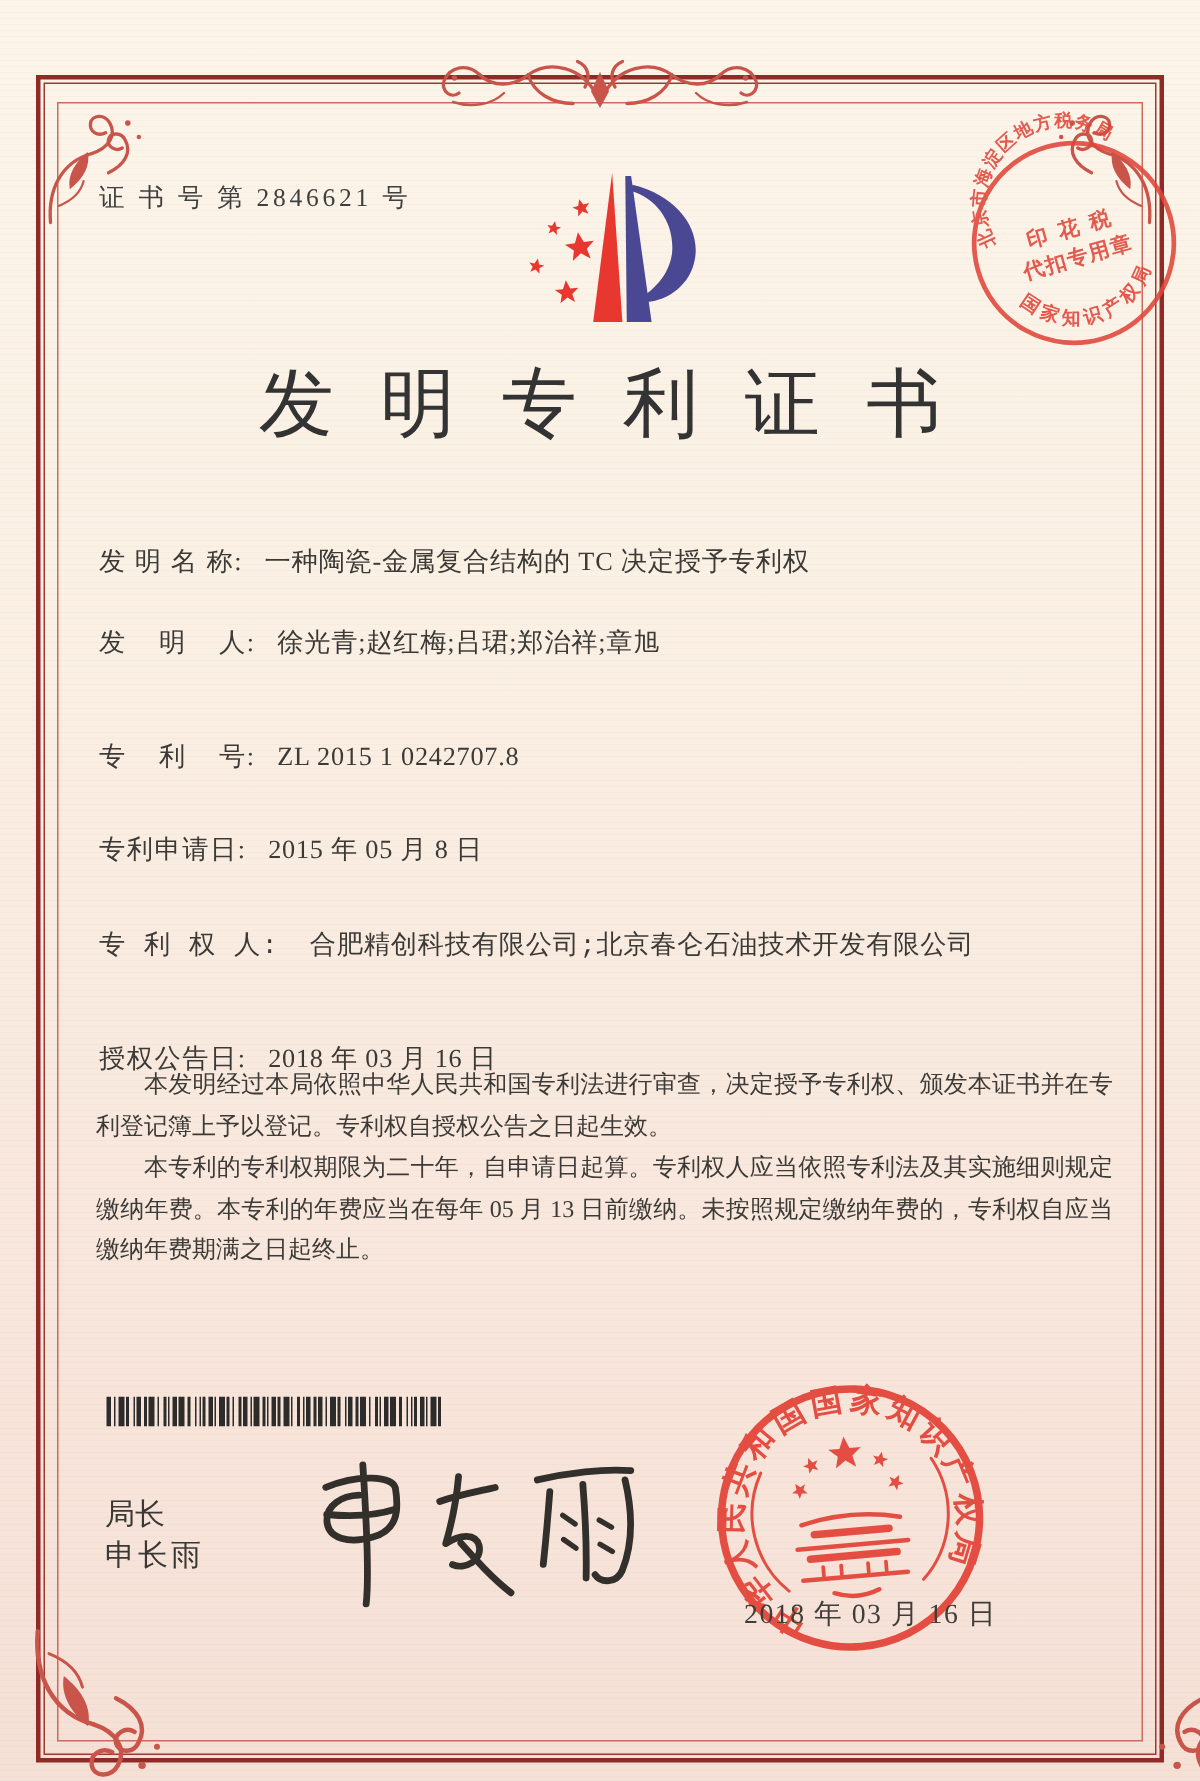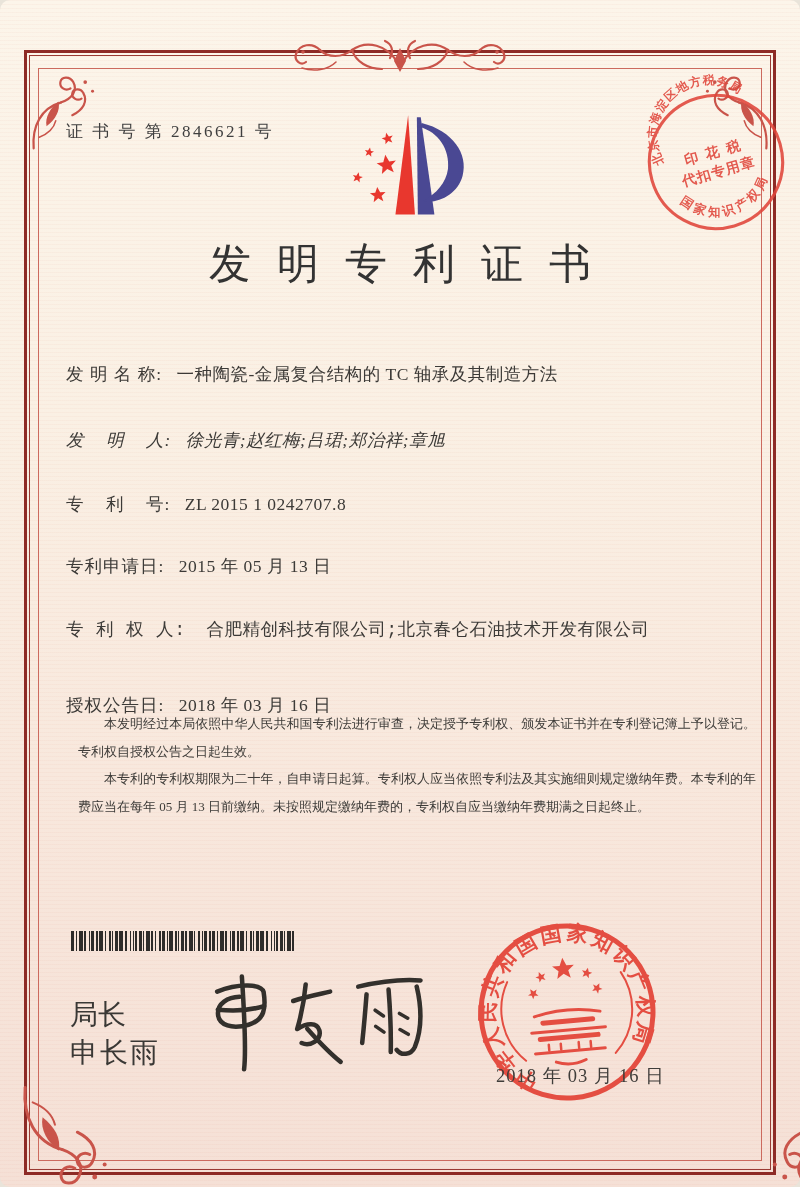--- a/index.html
+++ b/index.html
@@ -3,21 +3,20 @@
 <meta charset="utf-8">
 <style>
   html,body{margin:0;padding:0;}
   body{background:#e9e4da;font-family:"Liberation Serif","DejaVu Serif",serif;}
   .page{
     position:relative;width:800px;height:1187px;overflow:hidden;margin:0 auto;
     background:
       repeating-linear-gradient(180deg, rgba(215,125,100,0.05) 0 1px, rgba(0,0,0,0) 1px 4px),
       linear-gradient(180deg,#fcf5ea 0%,#faf0e4 35%,#f8e8dd 65%,#f5e0d6 100%);
     color:#3d3b38;
-    border-radius:10px;
   }
   
   .border-outer{position:absolute;left:24px;right:24px;top:50px;bottom:12px;
     border:3px solid #8e2b26;pointer-events:none;}
   .border-outer::after{content:"";position:absolute;inset:2px;border:1px solid #9a3a33;}
   
   .border-inner{position:absolute;left:38px;right:38px;top:68px;bottom:26px;
     border:1.5px solid #cc6a5e;pointer-events:none;}
   .corner{position:absolute;width:92px;height:92px;color:#c9544a;}
   .corner svg{width:100%;height:100%;display:block;}
@@ -29,36 +28,36 @@
 
   .cert-no{position:absolute;left:66px;top:120px;font-size:17px;letter-spacing:2.5px;color:#3f3f3f;}
 
   .logo{position:absolute;left:334px;top:90px;width:156px;height:146px;}
   .logo svg{width:100%;height:100%;}
 
   .tax-stamp{position:absolute;left:638px;top:84px;width:156px;height:156px;transform:rotate(-16deg);opacity:.88;}
   .tax-stamp svg{width:100%;height:100%;overflow:visible;}
   .tax-stamp text{fill:#e0453a;font-family:"Liberation Serif","DejaVu Serif",serif;font-weight:bold;}
 
-  .title{position:absolute;left:0;right:0;top:236px;text-align:center;font-size:42px;
+  .title{position:absolute;left:0;right:0;top:236px;text-align:center;font-size:50px;
     letter-spacing:0.62em;text-indent:0.62em;color:#333;font-weight:500;}
 
   .fields{position:absolute;left:66px;top:356px;width:690px;font-size:17.5px;color:#3c3a37;}
   .field-row{position:absolute;left:0;white-space:nowrap;}
   .field-row .lbl{display:inline-block;white-space:pre;letter-spacing:1px;}
   .field-row .val{margin-left:10px;letter-spacing:0.5px;}
-  .r0{top:6px;}.r1{top:72px;font-style:italic;}.r2{top:136px;}.r3{top:198px;}.r4{top:261px;font-family:Liberation Mono, monospace;}.r5{top:337px;}
-
-  .body-text{position:absolute;left:78px;top:710px;width:678px;font-size:13px;
+  .r0{top:6px;}.r1{top:60px;}.r2{top:136px;}.r3{top:198px;}.r4{top:261px;font-family:Liberation Mono, monospace;}.r5{top:337px;}
+
+  .body-text{position:absolute;left:64px;top:710px;width:678px;font-size:16px;
     line-height:27.5px;color:#3d3b38;text-align:justify;}
   .body-text p{margin:0;text-indent:2em;}
 
   .barcode{position:absolute;left:70px;top:931px;width:226px;height:20px;}
 
-  .signer{position:absolute;left:70px;top:996px;font-size:28px;color:#3a3835;}
+  .signer{position:absolute;left:70px;top:996px;font-size:20px;color:#3a3835;}
   .signer .name{letter-spacing:2px;}
   .signature{position:absolute;left:188px;top:966px;width:252px;height:108px;transform:rotate(-2deg);}
 
   .big-seal{position:absolute;left:472px;top:917px;width:190px;height:190px;opacity:.88;transform:rotate(-5deg);}
   .big-seal svg{width:100%;height:100%;overflow:visible;}
   .big-seal text{fill:#e23a2e;font-family:"Liberation Serif","DejaVu Serif",serif;font-weight:bold;}
   .issue-date{position:absolute;left:496px;top:1063px;font-size:18.5px;color:#3f3d3a;letter-spacing:1px;z-index:5;}
 </style>
 </head>
 <body>
@@ -151,33 +150,33 @@
       <text x="75" y="89" font-size="13.5" text-anchor="middle" letter-spacing="1">代扣专用章</text>
       <text font-size="12" letter-spacing="3"><textPath href="#taxBotArc" startOffset="2">国家知识产权局</textPath></text>
     </svg>
   </div>
 
   <div class="title">发明专利证书</div>
 
   <div class="fields">
     <div class="field-row r0">
       <span class="lbl">发 明 名 称:</span>
-      <span class="val">一种陶瓷-金属复合结构的 TC 轴承及其制造方法</span>
+      <span class="val">一种陶瓷-金属复合结构的 TC 决定授予专利权</span>
     </div>
     <div class="field-row r1">
       <span class="lbl">发    明    人:</span>
       <span class="val">徐光青;赵红梅;吕珺;郑治祥;章旭</span>
     </div>
     <div class="field-row r2">
       <span class="lbl">专    利    号:</span>
       <span class="val">ZL 2015 1 0242707.8</span>
     </div>
     <div class="field-row r3">
       <span class="lbl">专利申请日:</span>
-      <span class="val">2015 年 05 月 13 日</span>
+      <span class="val">2015 年 05 月 8 日</span>
     </div>
     <div class="field-row r4">
       <span class="lbl">专 利 权 人:</span>
       <span class="val">合肥精创科技有限公司;北京春仑石油技术开发有限公司</span>
     </div>
     <div class="field-row r5">
       <span class="lbl">授权公告日:</span>
       <span class="val">2018 年 03 月 16 日</span>
     </div>
   </div>

